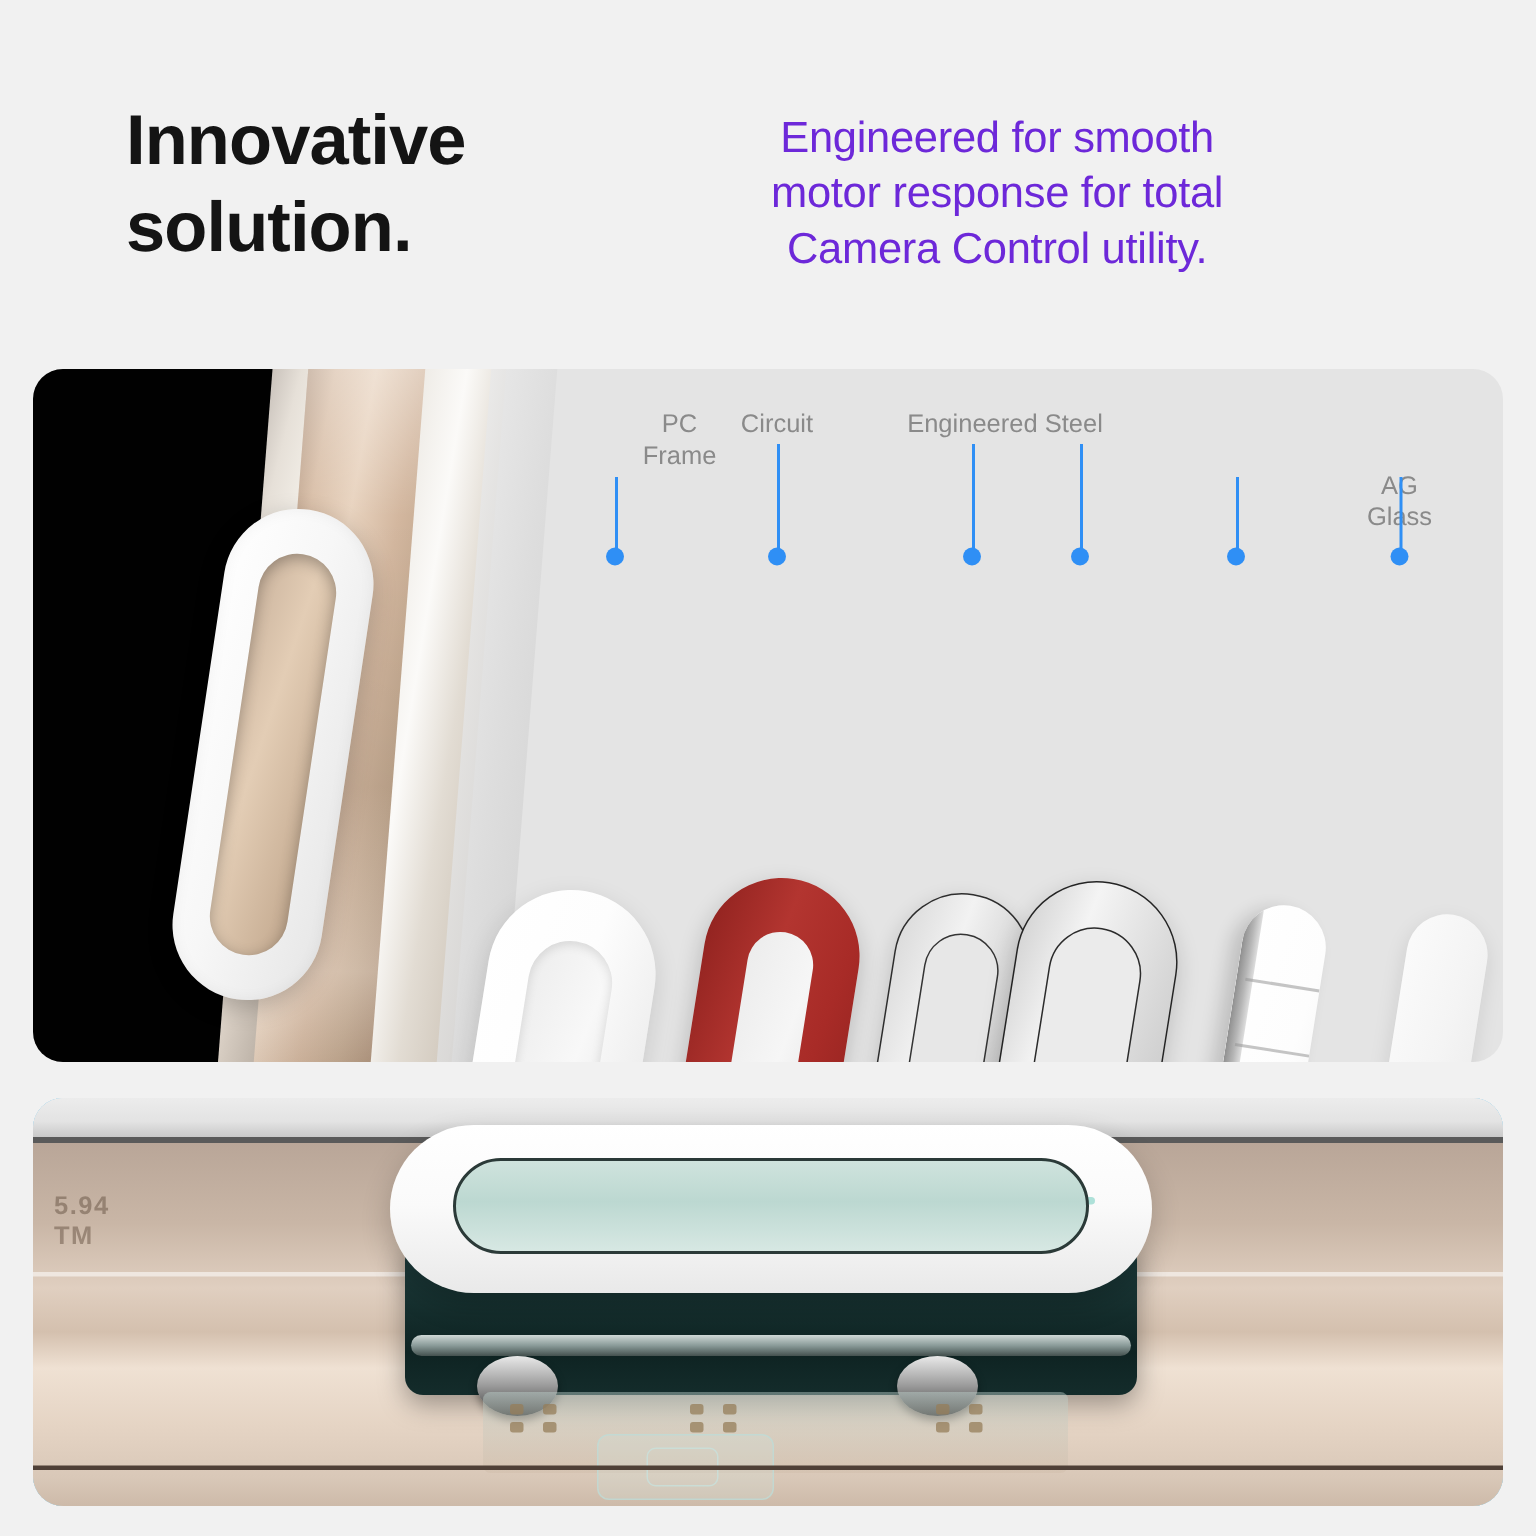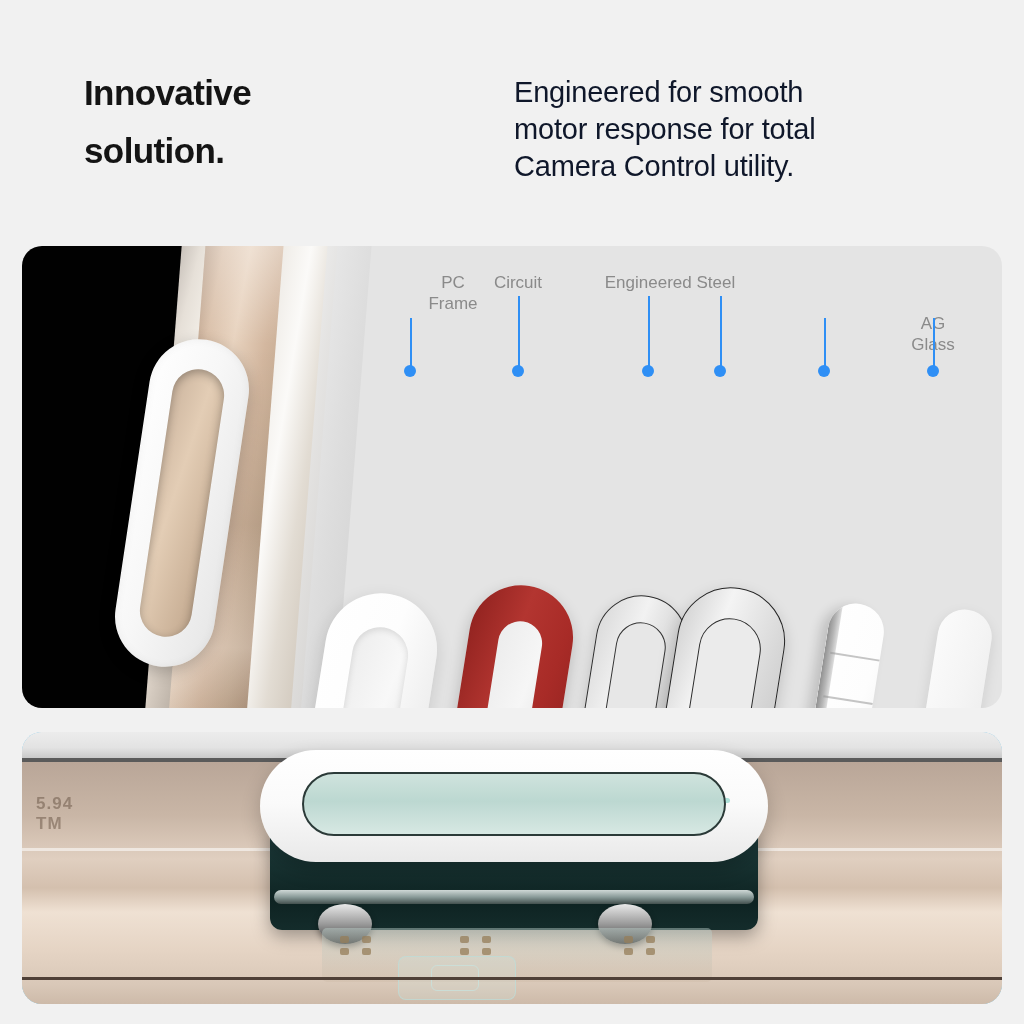--- a/index.html
+++ b/index.html
@@ -8,27 +8,27 @@
     background:#f1f1f1;
     font-family:"Liberation Sans", sans-serif;
     overflow:hidden;
   }
   .page { position:relative; width:1024px; height:1024px; background:#f1f1f1; }
 
   
   .header { position:absolute; left:0; top:0; width:1024px; height:232px; }
   .headline {
     position:absolute; left:84px; top:64px;
-    font-size:35px; line-height:58px; font-weight:700;
+    font-size:47px; line-height:58px; font-weight:700;
     color:#141414; letter-spacing:-0.6px; white-space:pre-line;
   }
   .subcopy {
     position:absolute; left:514px; top:74px;
     font-size:29px; line-height:37px; font-weight:400;
-    color:#0f172a; letter-spacing:-0.2px; white-space:pre-line;
+    color:#6d28d9; letter-spacing:-0.2px; white-space:pre-line;text-align:center;
   }
 
   
   .panel {
     position:absolute; left:22px; width:980px;
     border-radius:20px; overflow:hidden;
   }
   .panel-top    { top:246px; height:462px; background:#e4e4e4; }
   .panel-bottom { top:732px; height:272px; background:#0ea5e9; }
 

